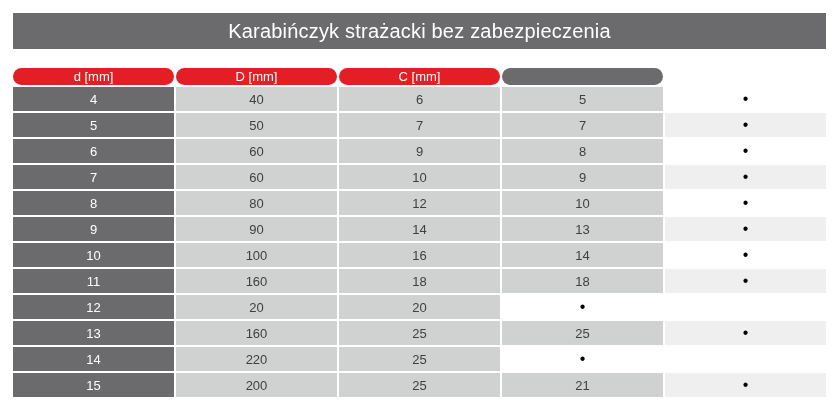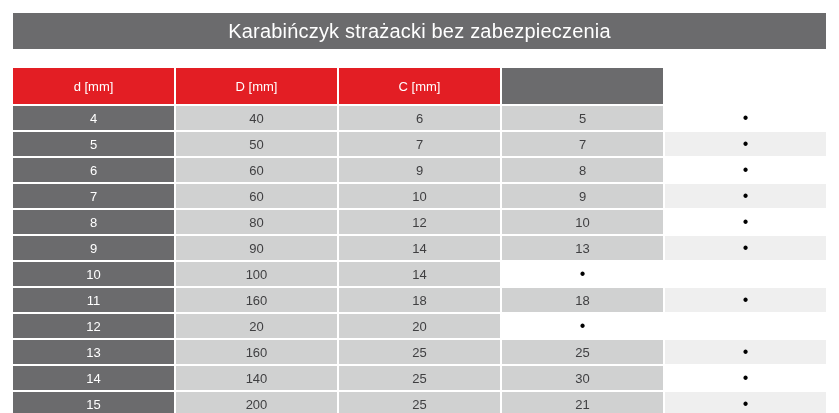--- a/index.html
+++ b/index.html
@@ -37,26 +37,27 @@
     letter-spacing: 0.2px;
     margin-bottom: 19px;
   }
   .header-row {
     display: grid;
     grid-template-columns: repeat(5, 1fr);
     column-gap: 2px;
     margin-bottom: 2px;
   }
   .hcell {
-    height: 36px;
+    height: 17px;
     display: flex;
     align-items: center;
     justify-content: center;
     font-size: 13px;
     color: var(--textlight);
+    border-radius: 10px;
   }
   .hcell.red { background: var(--red); }
   .hcell.dark { background: var(--dark); }
   .rows {
     display: flex;
     flex-direction: column;
     row-gap: 2px;
   }
   .row {
     display: grid;
@@ -150,20 +151,21 @@
         <div class="cell light">90</div>
         <div class="cell light">14</div>
         <div class="cell light">13</div>
         <div class="cell dot alt">
           <span class="bullet">•</span>
         </div>
       </div>
       <div class="row">
         <div class="cell dark">10</div>
         <div class="cell light">100</div>
+        <div class="cell light">16</div>
         <div class="cell light">14</div>
         <div class="cell dot">
           <span class="bullet">•</span>
         </div>
       </div>
       <div class="row">
         <div class="cell dark">11</div>
         <div class="cell light">160</div>
         <div class="cell light">18</div>
         <div class="cell light">18</div>
@@ -183,23 +185,22 @@
         <div class="cell dark">13</div>
         <div class="cell light">160</div>
         <div class="cell light">25</div>
         <div class="cell light">25</div>
         <div class="cell dot alt">
           <span class="bullet">•</span>
         </div>
       </div>
       <div class="row">
         <div class="cell dark">14</div>
-        <div class="cell light">140</div>
-        <div class="cell light">25</div>
-        <div class="cell light">30</div>
+        <div class="cell light">220</div>
+        <div class="cell light">25</div>
         <div class="cell dot">
           <span class="bullet">•</span>
         </div>
       </div>
       <div class="row">
         <div class="cell dark">15</div>
         <div class="cell light">200</div>
         <div class="cell light">25</div>
         <div class="cell light">21</div>
         <div class="cell dot alt">

